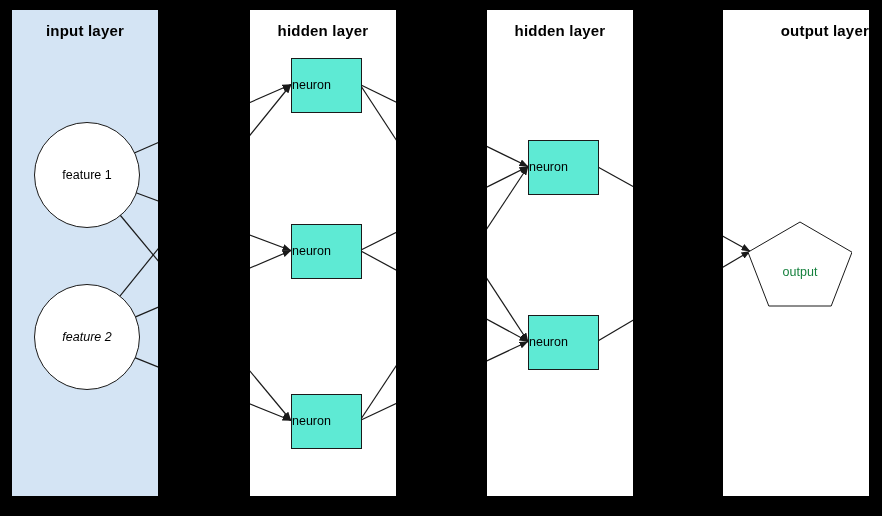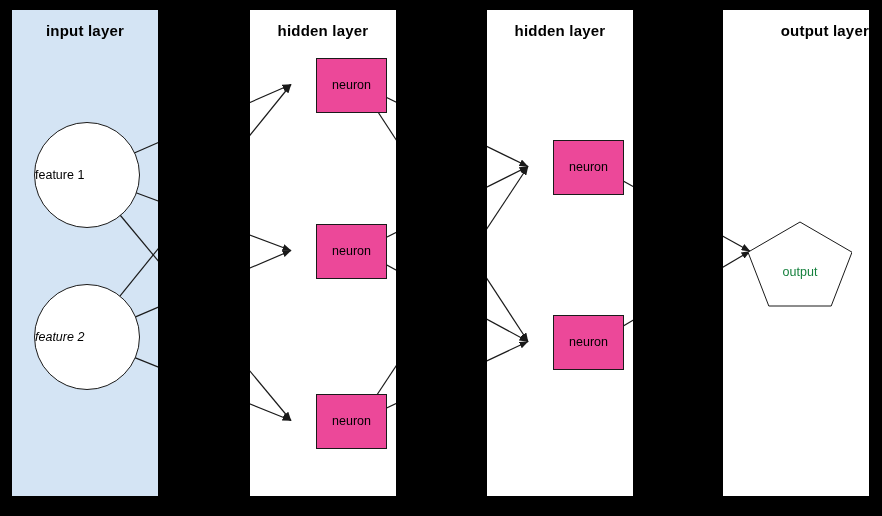--- a/index.html
+++ b/index.html
@@ -42,30 +42,29 @@
     line-height: 1;
     white-space: nowrap;
   }
   .circle-node {
     position: absolute;
     border: 1px solid #1a1a1a;
     border-radius: 50%;
     background: #ffffff;
     display: flex;
     align-items: center;
-    justify-content: flex-start;
+    justify-content: center;
   }
   .box-node {
     position: absolute;
     border: 1px solid #1a1a1a;
-    background: #ec4899;
+    background: #5eead4;
     display: flex;
     align-items: center;
-    justify-content: center;
-    margin-left: 25px;
+    justify-content: flex-start;
   }
   .pent-node {
     position: absolute;
   }
   .pent-label {
     position: absolute;
     width: 100%;
     text-align: center;
     top: 44px;
     font-size: 12.5px;

